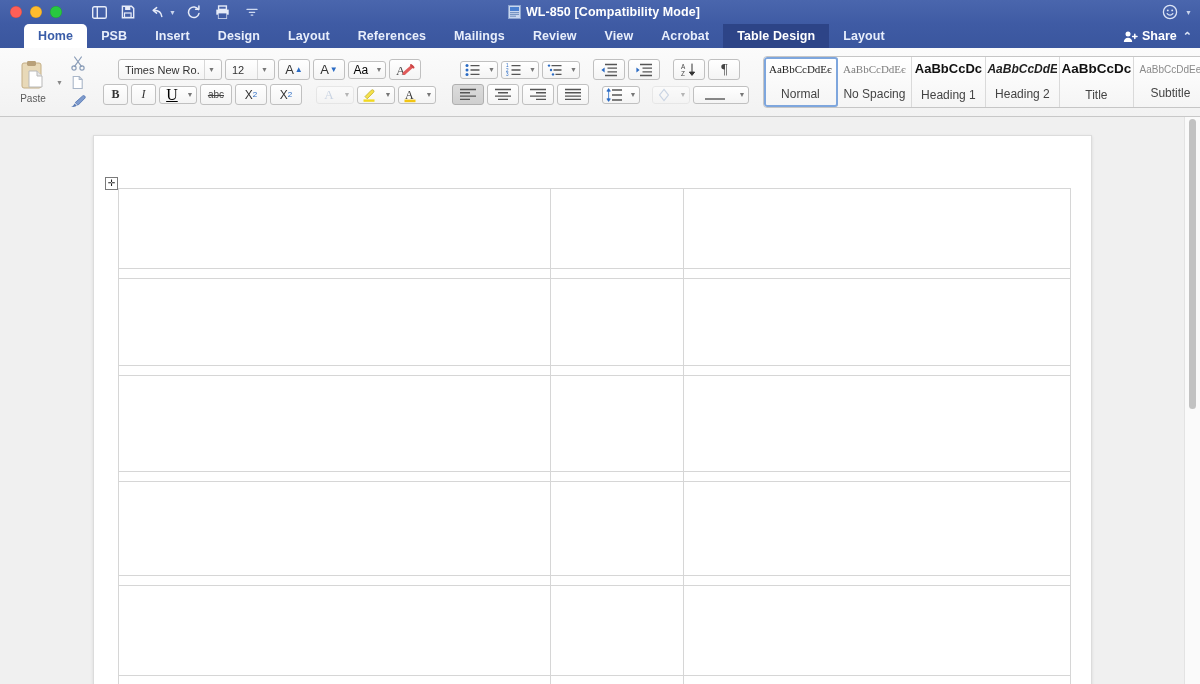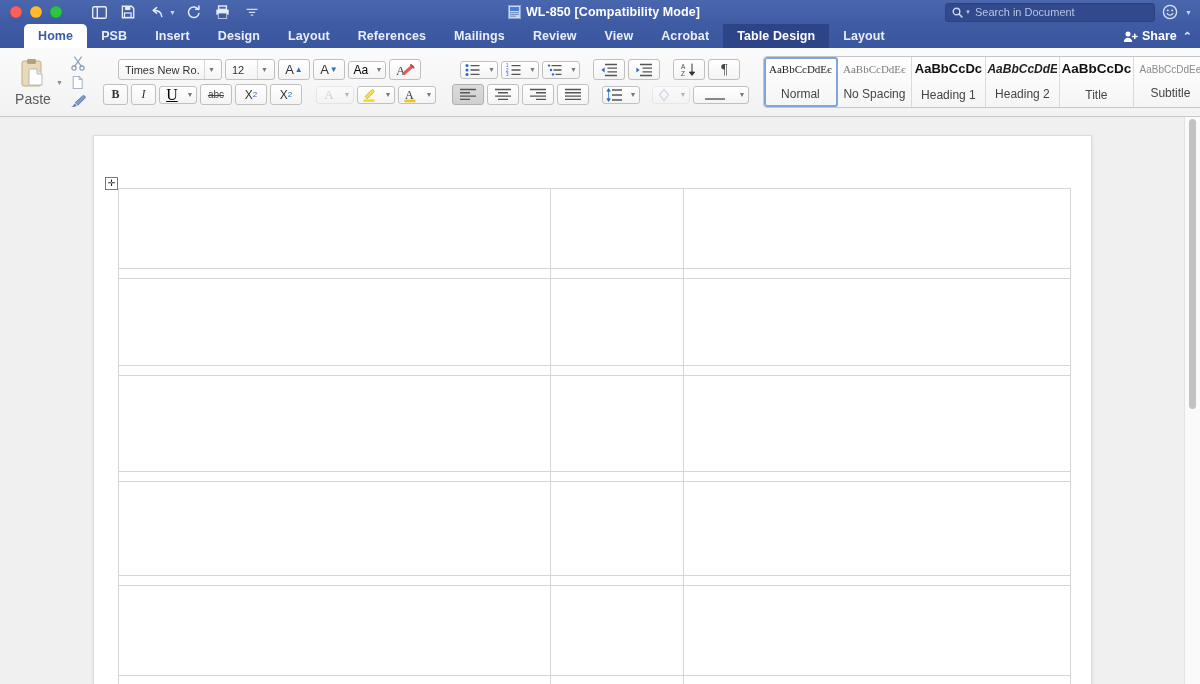--- a/index.html
+++ b/index.html
@@ -92,21 +92,21 @@
   }
   .rgroup { display: flex; align-items: center; padding: 0 6px; height: 68px; }
   .rsep { width: 1px; background: #dcdcdc; margin: 10px 2px; height: 48px; align-self: center; }
 
   
   .paste-grp { display: flex; align-items: center; gap: 2px; padding-left: 10px; }
   .paste-btn {
     display: flex; flex-direction: column; align-items: center; justify-content: center;
     width: 46px; cursor: default;
   }
-  .paste-label { font-size: 14px; color: #5a5a5a; margin-top: 1px; }
+  .paste-label { font-size: 10px; color: #5a5a5a; margin-top: 1px; }
   .paste-caret { font-size: 7px; color: #888; align-self: center; margin-left: -2px; }
   .clip-col { display: flex; flex-direction: column; align-items: center; gap: 4px; margin-left: 4px; }
 
   
   .fontgrp { display: flex; flex-direction: column; gap: 4px; padding: 0 6px; justify-content: center; }
   .frow { display: flex; align-items: center; gap: 3px; }
   .ctrl {
     height: 21px; border: 1px solid #c0c0c0; border-radius: 3px;
     background: linear-gradient(to bottom, #ffffff, #f4f4f4);
     display: flex; align-items: center; box-sizing: border-box;
@@ -252,28 +252,20 @@
     <div class="doc-title">
       <svg width="13" height="14" viewBox="0 0 13 14">
           <rect x="0.5" y="0.5" width="12" height="13" fill="#c8d6ef" stroke="#8da4ce"></rect>
           <rect x="2" y="2" width="9" height="4" fill="#4a7fd0"></rect>
           <path d="M2 7.6h9M2 9.4h9M2 11.2h6" stroke="#6f8ebd" stroke-width="1"></path>
         </svg>
       <span class="doc-title-text">WL-850 [Compatibility Mode]</span>
     </div>
 
     <div class="tb-right">
-      <div class="search-box">
-        <svg width="11" height="11" viewBox="0 0 11 11">
-            <circle cx="4.5" cy="4.5" r="3.3" fill="none" stroke="#cbd6ee" stroke-width="1.4"></circle>
-            <line x1="7" y1="7" x2="10" y2="10" stroke="#cbd6ee" stroke-width="1.6" stroke-linecap="round"></line>
-          </svg>
-        <span style="font-size:6px;color:#b7c4e2;margin-left:-2px">▼</span>
-        <span class="search-ph">Search in Document</span>
-      </div>
       <svg class="smiley" viewBox="0 0 16 16">
           <circle cx="8" cy="8" r="6.6" fill="none" stroke="#dde5f6" stroke-width="1.3"></circle>
           <circle cx="5.8" cy="6.4" r="0.95" fill="#dde5f6"></circle>
           <circle cx="10.2" cy="6.4" r="0.95" fill="#dde5f6"></circle>
           <path d="M5.2 9.6a3.4 3.4 0 0 0 5.6 0" fill="none" stroke="#dde5f6" stroke-width="1.3" stroke-linecap="round"></path>
         </svg>
       <span class="tb-caret">▼</span>
     </div>
   </div>
 

